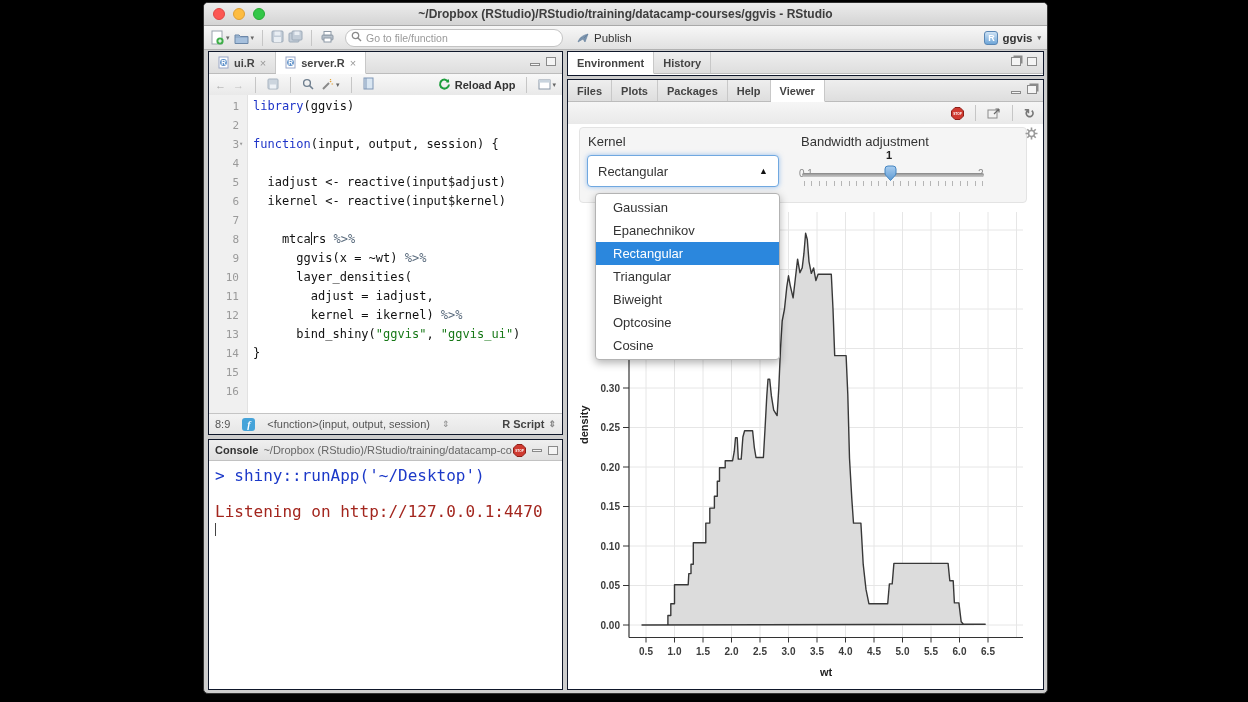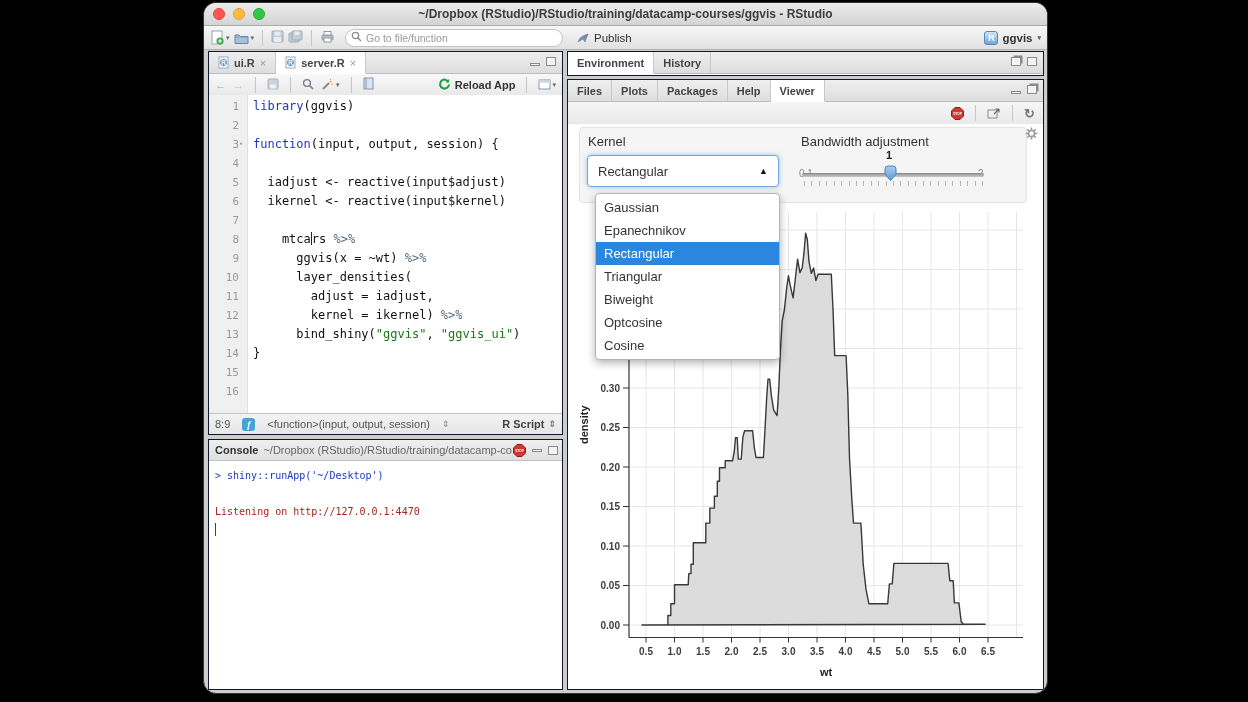--- a/index.html
+++ b/index.html
@@ -1,19 +1,19 @@
 <!DOCTYPE html>
 <html style="--selection_blue: #2b87dd; --console_input: #1c39c8; --console_message: #a3261e; --keyword: #1e34c8; --string: #177817; --operator: #5a6b7d; --chart_fill: #dcdcdc; --chart_stroke: #383838; --grid_color: #e6e6e6; --axis_color: #333333; --slider_handle_fill: #7db6e8; --slider_handle_border: #4585c0;"><head>
 <meta charset="utf-8">
 <style>
   html,body{margin:0;padding:0;}
   body{width:1248px;height:702px;background:#000;position:relative;overflow:hidden;
        font-family:"Liberation Sans",sans-serif;-webkit-font-smoothing:antialiased;}
   .window{position:absolute;left:203px;top:2px;width:843px;height:690px;background:#cdcdcd;
-          border-radius:13px;box-shadow:0 12px 40px rgba(0,0,0,.65);overflow:hidden;border:1px solid #333;}
+          border-radius:5px;box-shadow:0 12px 40px rgba(0,0,0,.65);overflow:hidden;border:1px solid #333;}
   
   .titlebar{position:absolute;left:0;top:0;right:0;height:22px;
             background:linear-gradient(#ececec,#d4d4d4);border-bottom:1px solid #a9a9a9;}
   .titlebar .title{position:absolute;left:0;right:0;top:4px;text-align:center;font-size:12px;
                    font-weight:600;color:#3d3d3d;}
   .lights{position:absolute;left:9px;top:5px;display:flex;gap:8px;}
   .light{width:12px;height:12px;border-radius:50%;}
   .light.red{background:#fc5753;border:1px solid #df4744;box-sizing:border-box;}
   .light.yellow{background:#fdbc40;border:1px solid #de9f34;box-sizing:border-box;}
   .light.green{background:#33c748;border:1px solid #27aa35;box-sizing:border-box;}
@@ -76,40 +76,40 @@
   .updown{color:#888;font-size:9px;}
   .statusbar .right{margin-left:auto;display:flex;gap:4px;align-items:center;font-weight:600;color:#444;}
   
   .console-header{height:20px;background:linear-gradient(#efefef,#e0e0e0);border-bottom:1px solid #c2c2c2;
                   display:flex;align-items:center;padding:0 6px;font-size:11px;color:#666;gap:5px;
                   position:relative;overflow:hidden;white-space:nowrap;}
   .console-header b{color:#333;font-size:11px;}
   .console-header .hdr-icons{position:absolute;right:4px;top:0;height:20px;display:flex;align-items:center;
                   gap:6px;background:transparent;}
   .console-body{position:absolute;top:21px;left:0;right:0;bottom:0;background:#fff;
-                font-family:"DejaVu Sans Mono",monospace;font-size:10px;line-height:18px;padding:6px 0 0 6px;}
+                font-family:"DejaVu Sans Mono",monospace;font-size:16px;line-height:18px;padding:6px 0 0 6px;}
   .cline.input{color:var(--console_input);}
   .cline.message{color:var(--console_message);}
   .ccursor{width:1px;height:13px;background:#444;margin-top:2px;}
   
   .viewer-toolbar{height:22px;background:linear-gradient(#f6f6f6,#e9e9e9);border-bottom:1px solid #c9c9c9;
                   display:flex;align-items:center;justify-content:flex-end;padding:0 8px;gap:7px;}
   .app{position:absolute;top:44px;left:0;right:0;bottom:0;background:#fff;overflow:hidden;}
   .gear{position:absolute;right:5px;top:3px;}
   .well{position:absolute;left:11px;top:3px;width:446px;height:74px;background:#f5f5f5;
         border:1px solid #e3e3e3;border-radius:4px;}
   .ctl-label{position:absolute;font-size:13px;color:#333;}
   .select-box{position:absolute;left:19px;top:31px;width:192px;height:32px;background:#fff;
               border:1px solid #70a8e0;border-radius:4px;box-shadow:0 0 5px rgba(80,150,230,.55);
               box-sizing:border-box;font-size:13px;color:#333;display:flex;align-items:center;
               padding:0 10px;justify-content:space-between;}
   .select-caret{font-size:9px;color:#111;}
   .menu{position:absolute;left:27px;top:69px;width:183px;background:#fff;border:1px solid #b3b3b3;
         border-radius:4px;box-shadow:0 3px 9px rgba(0,0,0,.3);padding:2px 0;z-index:5;}
-  .menu .opt{height:23px;line-height:23px;padding-left:8px;font-size:13px;color:#333;}
+  .menu .opt{height:23px;line-height:23px;padding-left:17px;font-size:13px;color:#333;}
   .menu .opt.selected{background:var(--selection_blue);color:#fff;}
   
   .slider-track{position:absolute;left:234px;top:49px;width:182px;height:4px;border-radius:2px;
                 background:linear-gradient(#9c9c9c,#c9c9c9);border-top:1px solid #8e8e8e;box-sizing:border-box;}
   .slider-tick{position:absolute;width:1px;height:5px;background:#b5b5b5;top:57px;}
   .sl-min,.sl-max{position:absolute;top:44px;font-size:10px;color:#888;}
   .sl-mid{position:absolute;top:25px;font-size:11px;font-weight:700;color:#222;}
   .handle{position:absolute;left:315px;top:41px;}
   svg text{font-family:"Liberation Sans",sans-serif;}
 </style>

